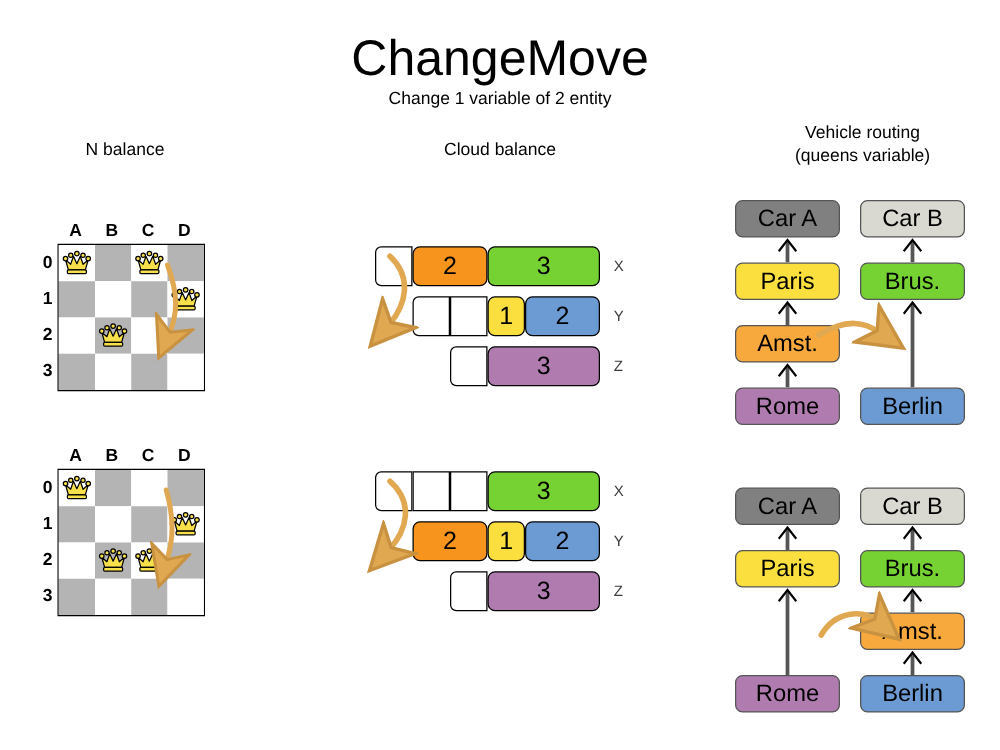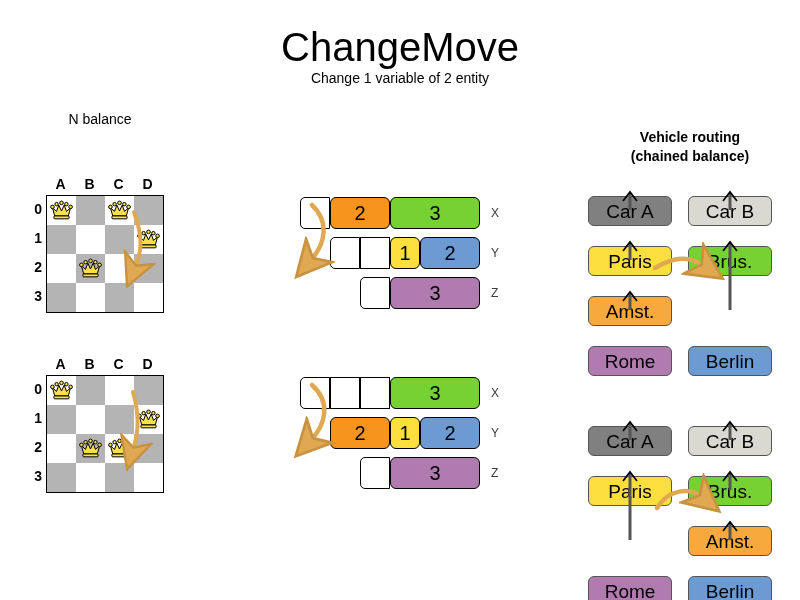--- a/index.html
+++ b/index.html
@@ -17,21 +17,21 @@
   }
   .subtitle{
     position:absolute;left:0;top:69px;width:800px;text-align:center;
     font-size:14px;font-weight:400;line-height:18px;
   }
   .col-head{
     position:absolute;text-align:center;font-size:14px;line-height:19px;
   }
   .col-head.nq{left:20px;top:110px;width:160px;}
   .col-head.cb{left:320px;top:110px;width:160px;}
-  .col-head.vr{left:610px;top:128px;width:160px;font-weight:bold;}
+  .col-head.vr{left:610px;top:96px;width:160px;}
 
   
   .board{position:absolute;}
   .board .grid{
     position:absolute;left:0;top:0;
     border:1.5px solid #000;box-sizing:content-box;
   }
   .cell{
     position:absolute;width:29px;height:29px;box-sizing:border-box;
   }
@@ -60,38 +60,39 @@
   .seg.proc{border-radius:6px;}
   .bar-label{
     position:absolute;font-size:12px;line-height:32px;height:32px;color:#3b3b3b;
   }
 
   
   .vrbox{
     position:absolute;width:84px;height:30px;box-sizing:border-box;
     border:1.6px solid #555;border-radius:6px;
     display:flex;align-items:center;justify-content:center;
-    font-size:19px;line-height:19px;color:#000;margin-top:36px;
+    font-size:19px;line-height:19px;color:#000;
   }
   .vrarrow{position:absolute;}
 
   .curve{position:absolute;pointer-events:none;}
 </style>
 </head>
 <body>
 
 <div class="page">
 
   <div class="title">ChangeMove</div>
   <div class="subtitle">Change 1 variable of 2 entity</div>
 
   <div class="col-head nq">N balance</div>
+  <div class="col-head cb">Cloud balance</div>
   <div class="col-head vr">
     <div>Vehicle routing</div>
-    <div>(chained balance)</div>
+    <div>(queens variable)</div>
   </div>
 
   <div class="board" id="board-before" style="left:46px;top:195px;">
       <div class="grid" style="width: 116px; height: 116px;">
         <div class="cell light" style="left: 0px; top: 0px;"></div>
         <div class="cell dark" style="left: 29px; top: 0px;"></div>
         <div class="cell light" style="left: 58px; top: 0px;"></div>
         <div class="cell dark" style="left: 87px; top: 0px;"></div>
         <div class="cell dark" style="left: 0px; top: 29px;"></div>
         <div class="cell light" style="left: 29px; top: 29px;"></div>

